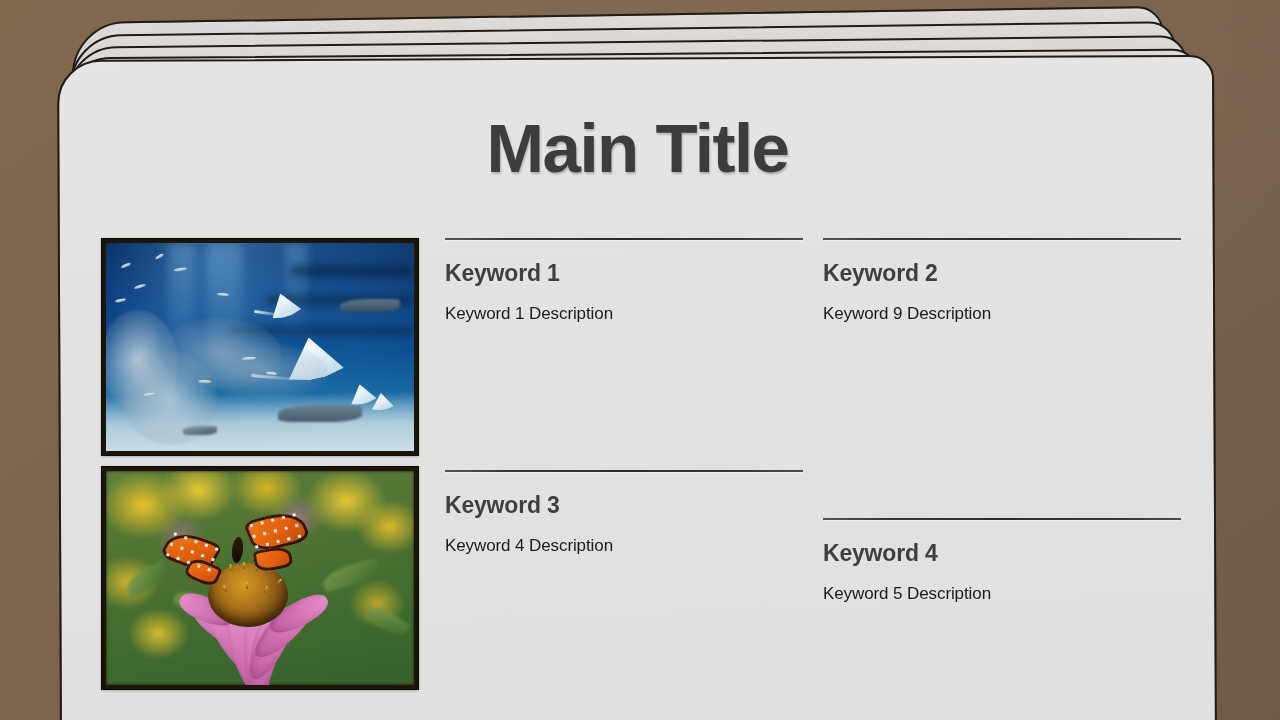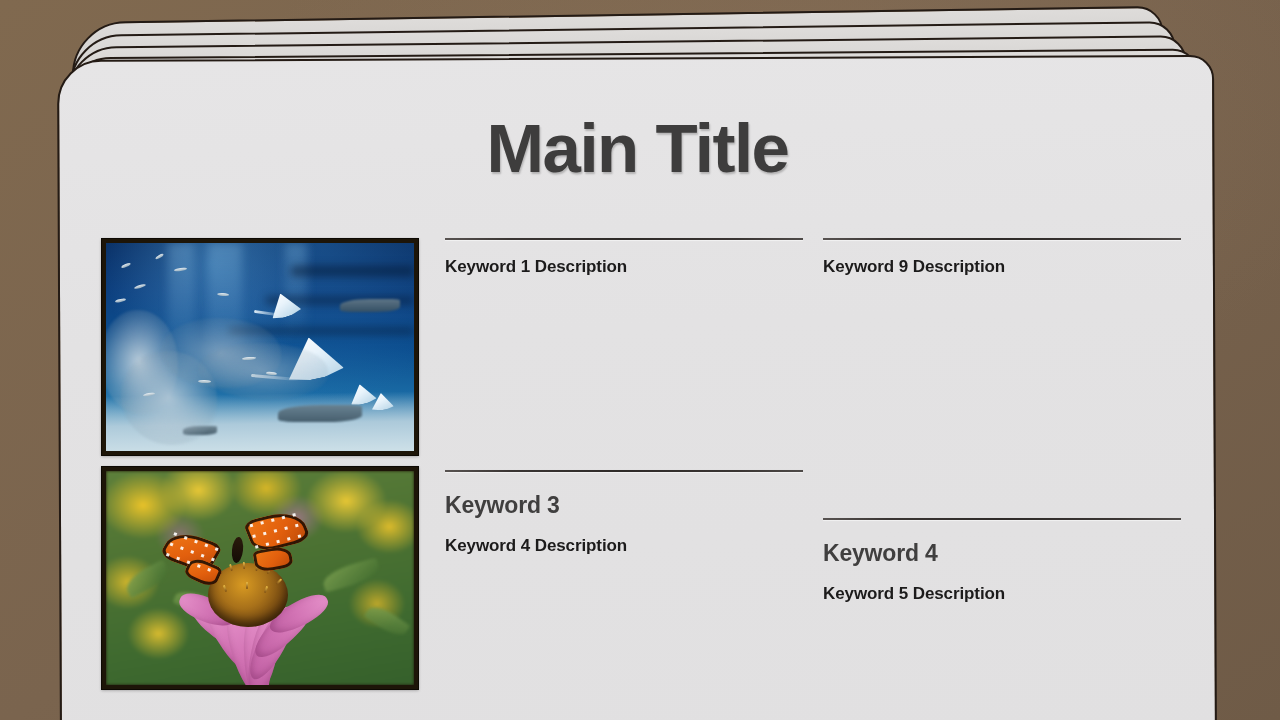--- a/index.html
+++ b/index.html
@@ -233,21 +233,21 @@
     margin-top:20px;
     font-size:23px;
     font-weight:bold;
     color:#403f3f;
     letter-spacing:-.2px;
     white-space:nowrap;
   }
   .kw .kw-desc {
     margin-top:17px;
     font-size:17px;
-    font-weight:bold;
+    font-weight:normal;
     color:#1c1b1b;
     letter-spacing:-.1px;
     white-space:nowrap;
   }
 
   #kw1 { left:386px; top:176px; }
   #kw2 { left:764px; top:176px; }
   #kw3 { left:386px; top:408px; }
   #kw4 { left:764px; top:408px;margin-top:48px; }
 </style>
@@ -348,25 +348,27 @@
 
           <div class="bw-spots" style="left:19%; top:30%; width:52px; height:32px; transform:rotate(20deg); opacity:.9;"></div>
           <div class="bw-spots" style="left:46%; top:20%; width:58px; height:34px; transform:rotate(-14deg); opacity:.9;"></div>
 
           <div class="bbody" style="left:41%; top:31%; width:11px; height:26px; transform:rotate(6deg);"></div>
         </div>
       </div>
 
       <div class="kw" id="kw1">
         <div class="rule"></div>
+        <div class="kw-title">Keyword 1</div>
         <div class="kw-desc">Keyword 1 Description</div>
       </div>
 
       <div class="kw" id="kw2">
         <div class="rule"></div>
+        <div class="kw-title">Keyword 2</div>
         <div class="kw-desc">Keyword 9 Description</div>
       </div>
 
       <div class="kw" id="kw3">
         <div class="rule"></div>
         <div class="kw-title">Keyword 3</div>
         <div class="kw-desc">Keyword 4 Description</div>
       </div>
 
       <div class="kw" id="kw4">

